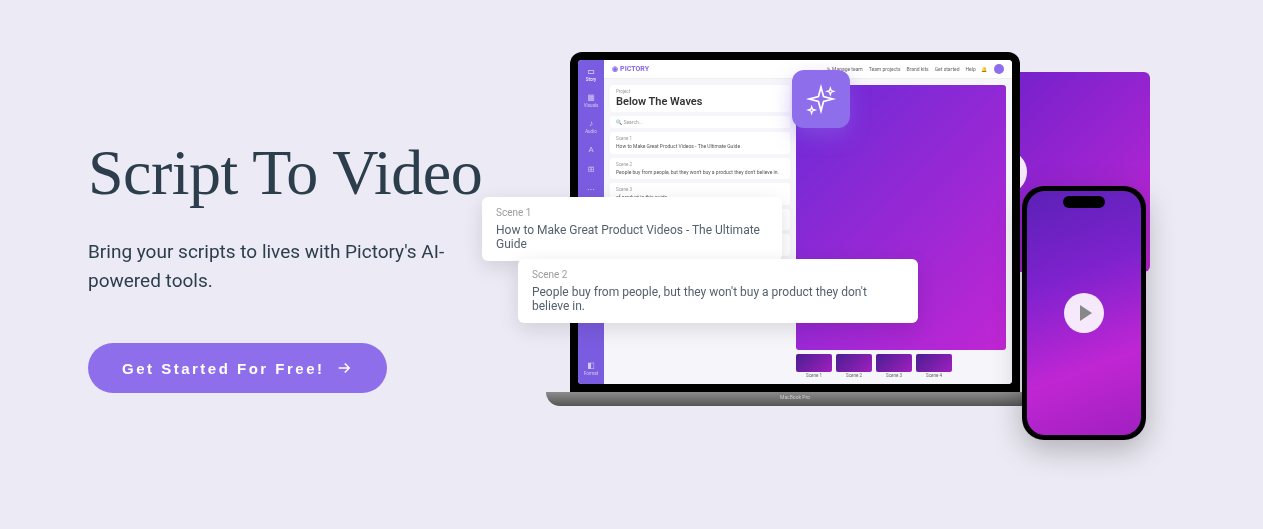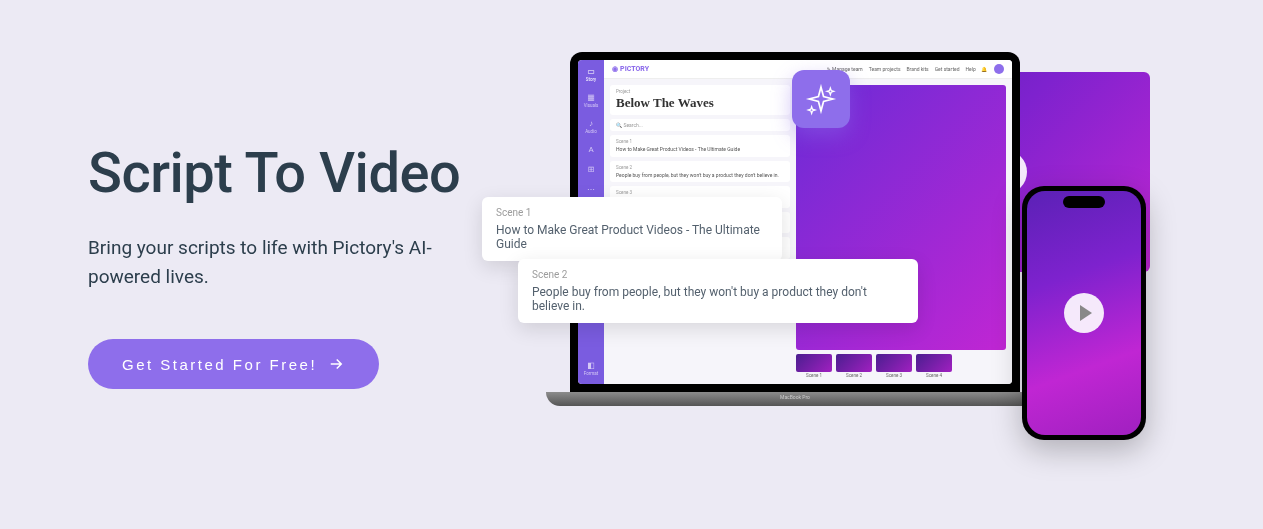--- a/index.html
+++ b/index.html
@@ -16,41 +16,42 @@
   align-items: center;
   height: 100%;
   padding-left: 88px;
   position: relative;
 }
 .hero-left {
   width: 410px;
   flex-shrink: 0;
 }
 .hero-title {
-  font-size: 56px;
+  font-size: 64px;
   font-weight: 500;
   color: #2C3E4C;
   margin-bottom: 28px;
   letter-spacing: -0.5px;
+  font-family: Liberation Serif, serif;
 }
 .hero-sub {
   font-size: 19px;
   color: #2C3E4C;
   line-height: 1.5;
   margin-bottom: 48px;
 }
 .cta-button {
   background: #8E6EEB;
   color: #fff;
   border: none;
   border-radius: 999px;
   padding: 16px 34px;
   font-size: 15px;
   letter-spacing: 2.5px;
-  font-weight: 400;
+  font-weight: 700;
   display: inline-flex;
   align-items: center;
   gap: 10px;
   cursor: pointer;
 }
 .cta-button svg { width: 18px; height: 18px; }
 .hero-note {
   margin-top: 20px;
   font-size: 13px;
   font-weight: 700;
@@ -169,21 +170,21 @@
   display: flex;
   flex-direction: column;
   gap: 4px;
 }
 .project-title {
   background: #fff;
   border-radius: 3px;
   padding: 4px 6px;
 }
 .project-title .lbl { font-size: 4.5px; color: #999; }
-.project-title .val { font-size: 13px; font-weight: 600; color: #333; margin-top: 1px; font-family: Liberation Serif, serif; }
+.project-title .val { font-size: 11px; font-weight: 600; color: #333; margin-top: 1px; }
 .search-row {
   background: #fff;
   border-radius: 3px;
   padding: 3px 6px;
   font-size: 5px;
   color: #999;
 }
 .scene-card {
   background: #fff;
   border-radius: 3px;
@@ -316,21 +317,21 @@
   border-top-width: 8px;
   border-bottom-width: 8px;
 }
 </style>
 </head>
 <body>
 
 <div class="hero">
   <div class="hero-left">
     <h1 class="hero-title">Script To Video</h1>
-    <p class="hero-sub">Bring your scripts to life with Pictory's AI-powered lives.</p>
+    <p class="hero-sub">Bring your scripts to lives with Pictory's AI-powered tools.</p>
     <button class="cta-button">
       <span>Get Started For Free!</span>
       <svg viewBox="0 0 24 24" fill="none" stroke="white" stroke-width="2">
         <path d="M5 12h14M13 6l6 6-6 6"></path>
       </svg>
     </button>
   </div>
 
   <div class="mockups">
 

